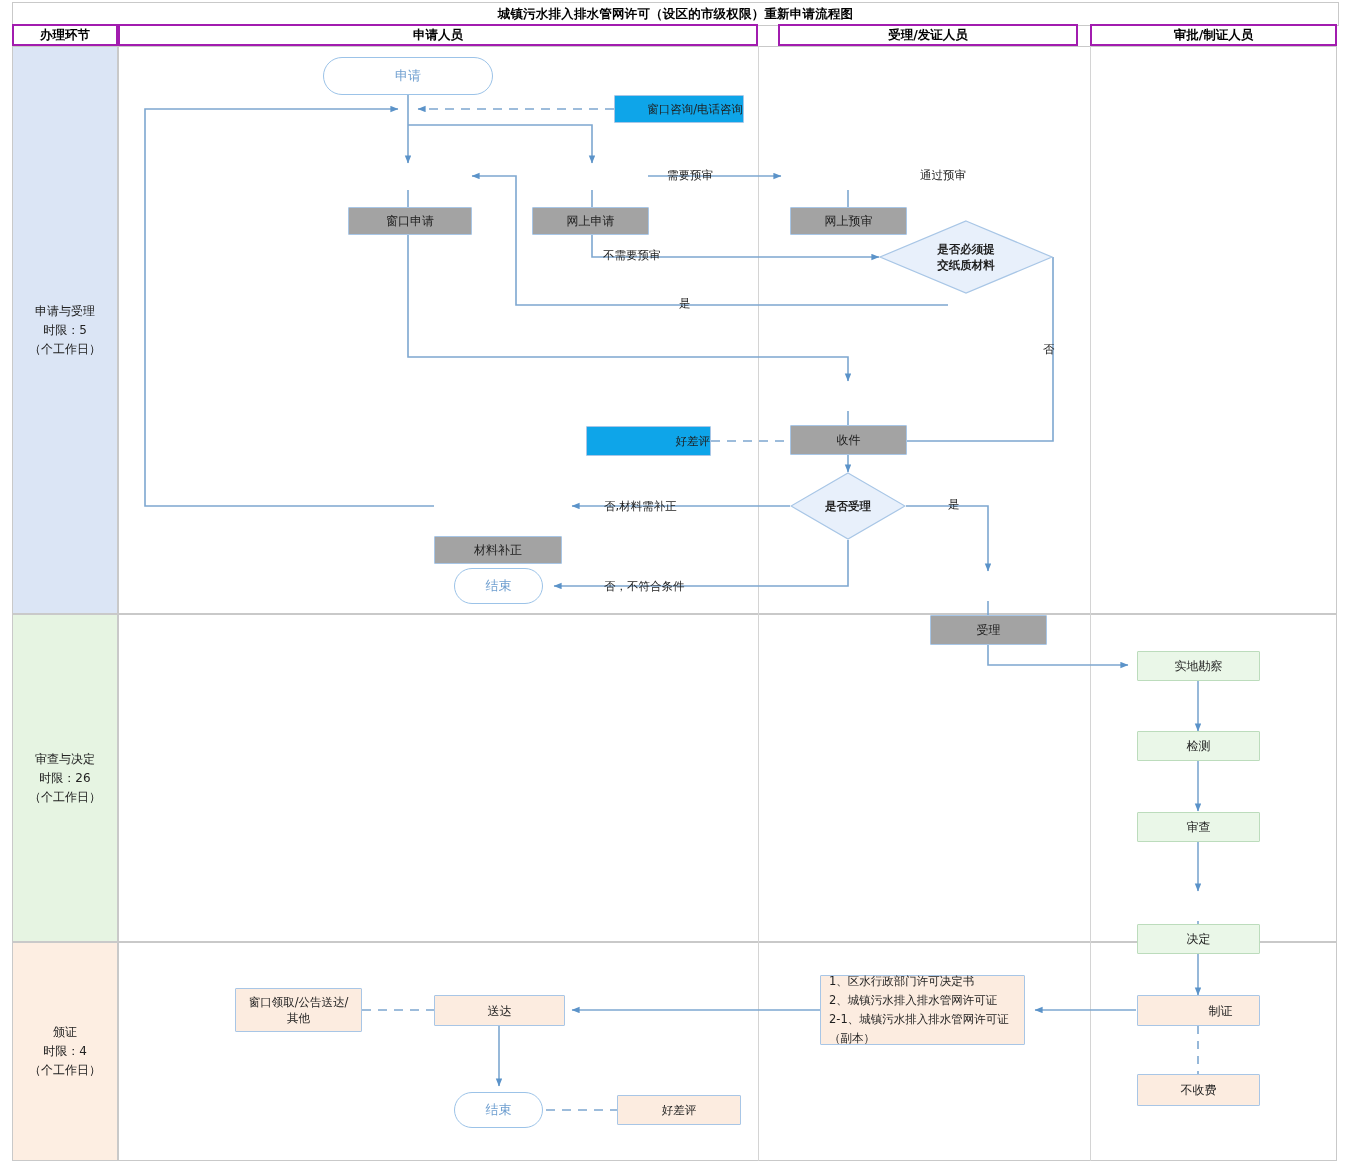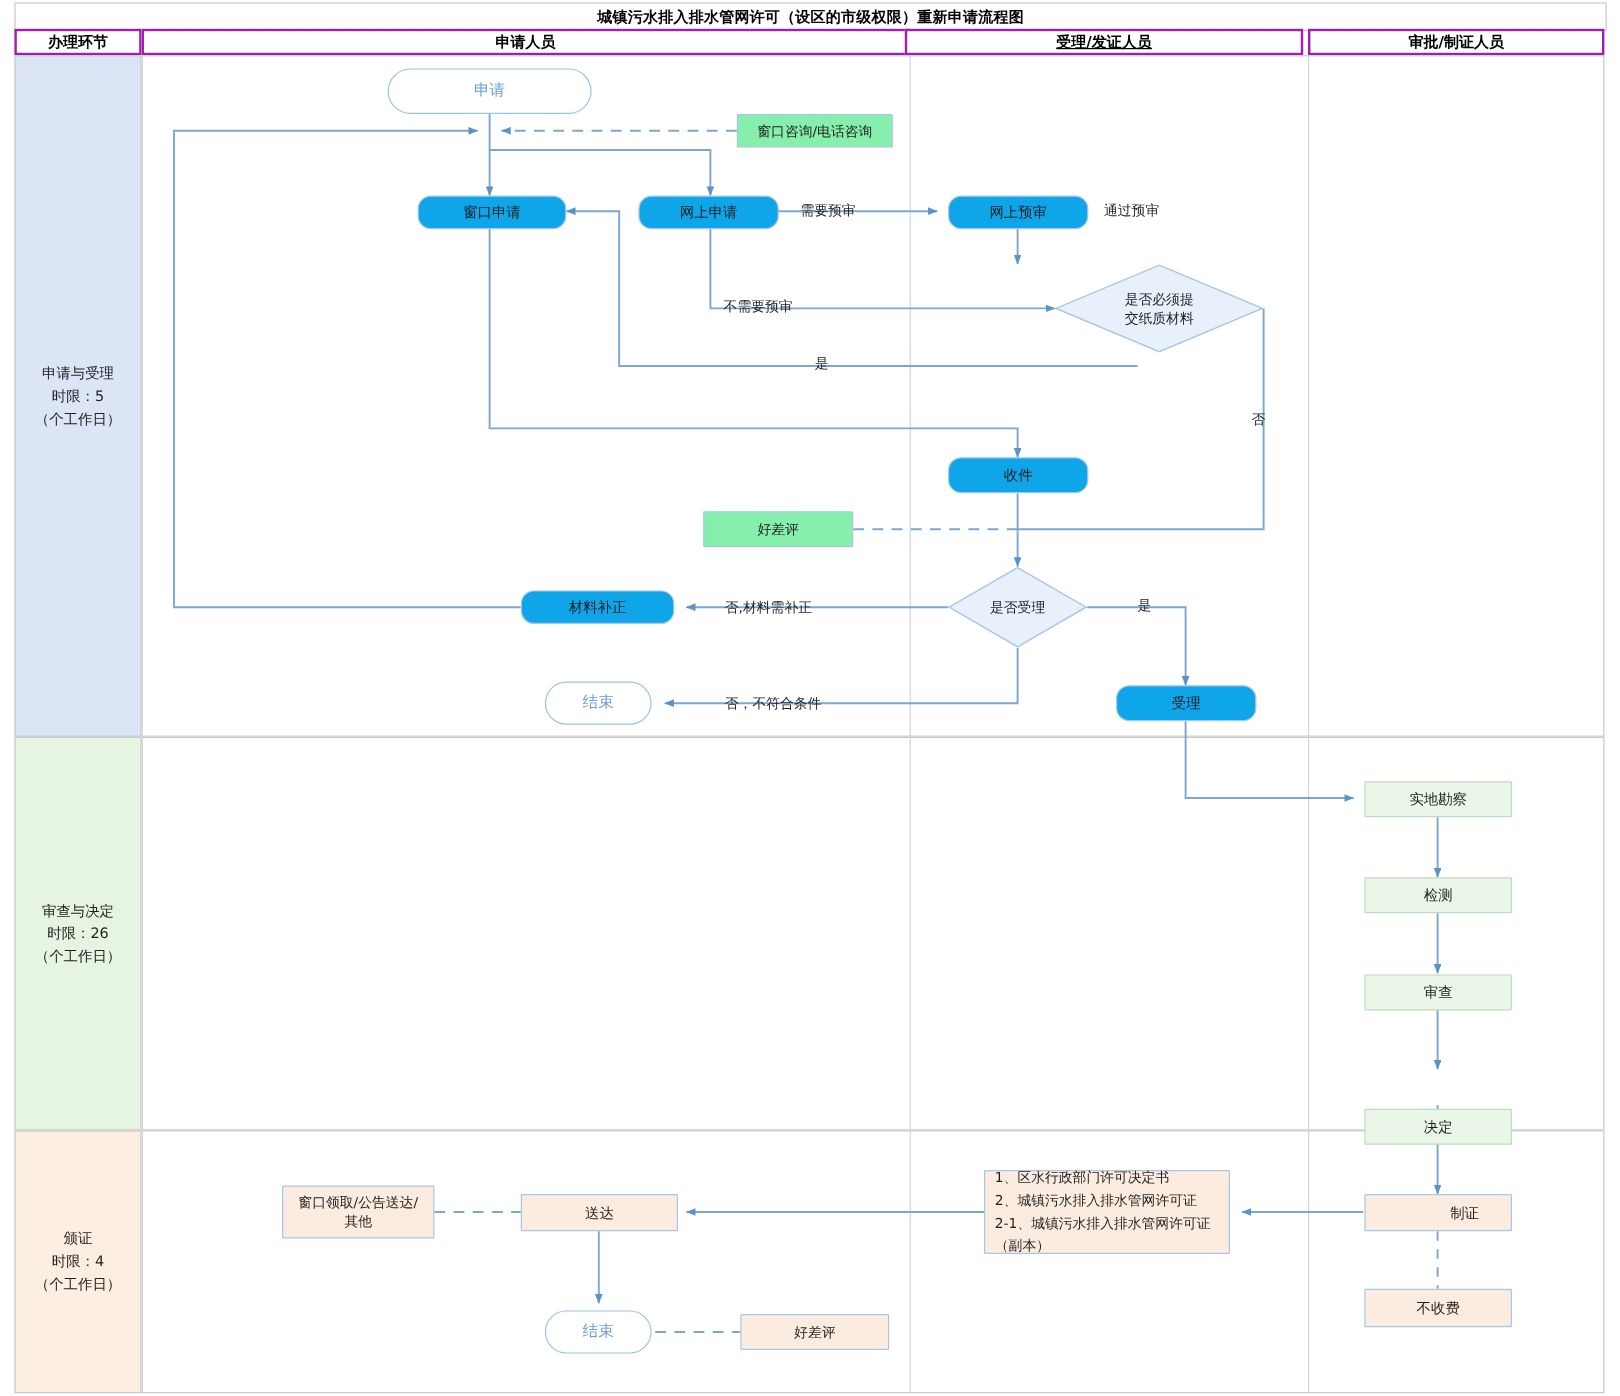--- a/index.html
+++ b/index.html
@@ -23,53 +23,53 @@
   .band{position:absolute;left:118px;width:1219px;box-sizing:border-box;border:1px solid #c9c9c9;background:#fff;}
 
   .vdiv{position:absolute;width:1px;background:#d4d4d4;}
 
   
   svg.wires{position:absolute;left:0;top:0;width:1350px;height:1163px;overflow:visible;}
 
   
   .node{position:absolute;box-sizing:border-box;display:flex;align-items:center;justify-content:center;
     text-align:center;font-size:12px;line-height:16px;color:#1f1f1f;z-index:4;}
-  .rect{border:1px solid #a8c6e6;background:#0ea5e9;border-radius:11px;}
+  .rect{border:1px solid #a8c6e6;background:#a3a3a3;border-radius:1px;margin-top:44px;}
   .rect-green{border:1px solid #bcdcbc;background:#eaf7e8;border-radius:1px;}
   .rect-orange{border:1px solid #a8c6e6;background:#fcece0;border-radius:1px;}
   .term{border:1.6px solid #9cc3e8;background:#fff;border-radius:22px;color:#6f9fd0;font-size:13px;}
-  .note{border:1px solid #a8c6e6;background:#86efac;border-radius:1px;font-size:11.5px;}
+  .note{border:1px solid #a8c6e6;background:#0ea5e9;border-radius:1px;font-size:11.5px;justify-content:flex-end;}
   .note-orange{border:1px solid #a8c6e6;background:#fcece0;border-radius:1px;font-size:11.5px;}
   .doclist{border:1px solid #a8c6e6;background:#fcece0;border-radius:1px;font-size:11.5px;
     line-height:19px;text-align:left;padding:4px 8px;justify-content:flex-start;white-space:pre-line;}
   .diamond-wrap{position:absolute;z-index:4;}
   .diamond-wrap svg{position:absolute;left:0;top:0;}
   .diamond-label{position:absolute;left:0;top:0;width:100%;height:100%;
     display:flex;align-items:center;justify-content:center;text-align:center;
-    font-size:11.5px;line-height:16px;color:#1f1f1f;white-space:pre-line;}
+    font-size:11.5px;line-height:16px;color:#1f1f1f;white-space:pre-line;font-weight:bold;}
 
   .edge-label{position:absolute;font-size:11.5px;color:#1f1f1f;background:transparent;
     z-index:5;white-space:nowrap;}
 </style>
 </head>
 <body>
 
 <div id="root">
 
   <div class="title-bar">
     <span>城镇污水排入排水管网许可（设区的市级权限）重新申请流程图</span>
   </div>
 
   <div class="hdr-row" style="left:12px;width:106px;">
     <span>办理环节</span>
   </div>
   <div class="hdr-row" style="left:118px;width:640px;">
     <span>申请人员</span>
   </div>
-  <div class="hdr-row" style="left:754px;width:332px;text-decoration:underline;">
+  <div class="hdr-row" style="left:778px;width:300px;">
     <span>受理/发证人员</span>
   </div>
   <div class="hdr-row" style="left:1090px;width:247px;">
     <span>审批/制证人员</span>
   </div>
 
   <div class="lane" style="top:46px;height:568px;background:#dbe5f5;">
     <span>申请与受理
 时限：5
 （个工作日）</span>

